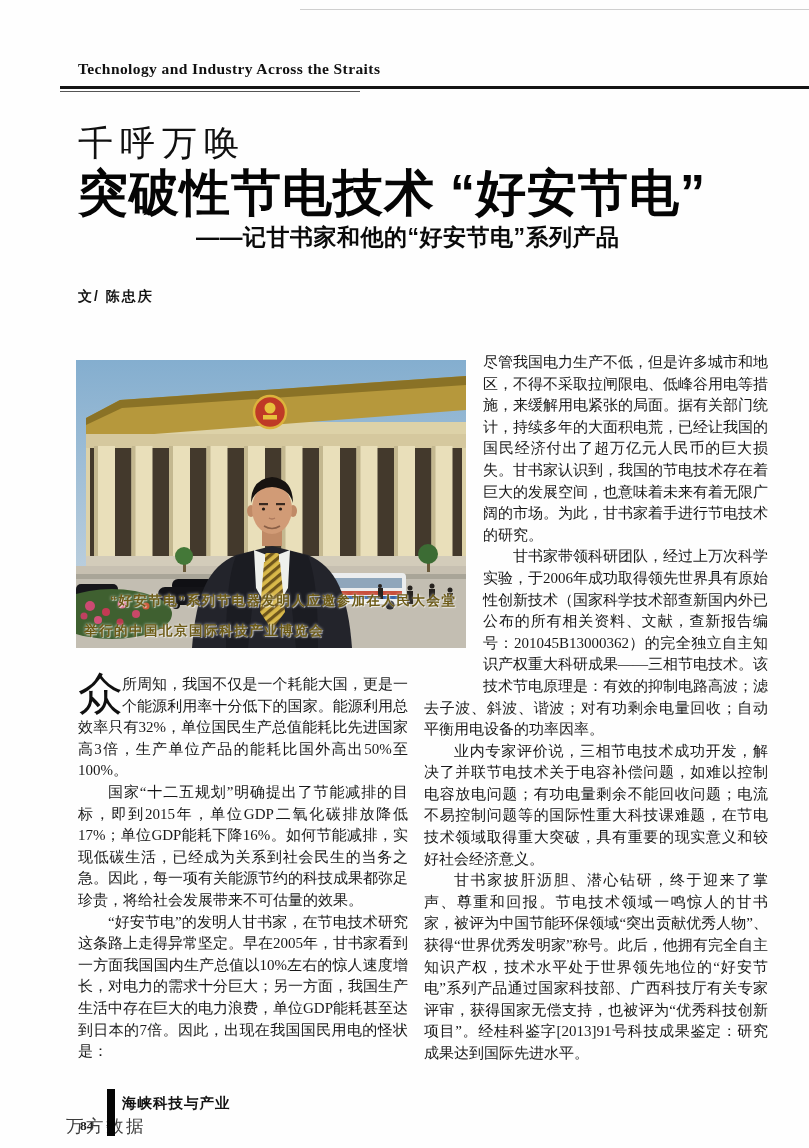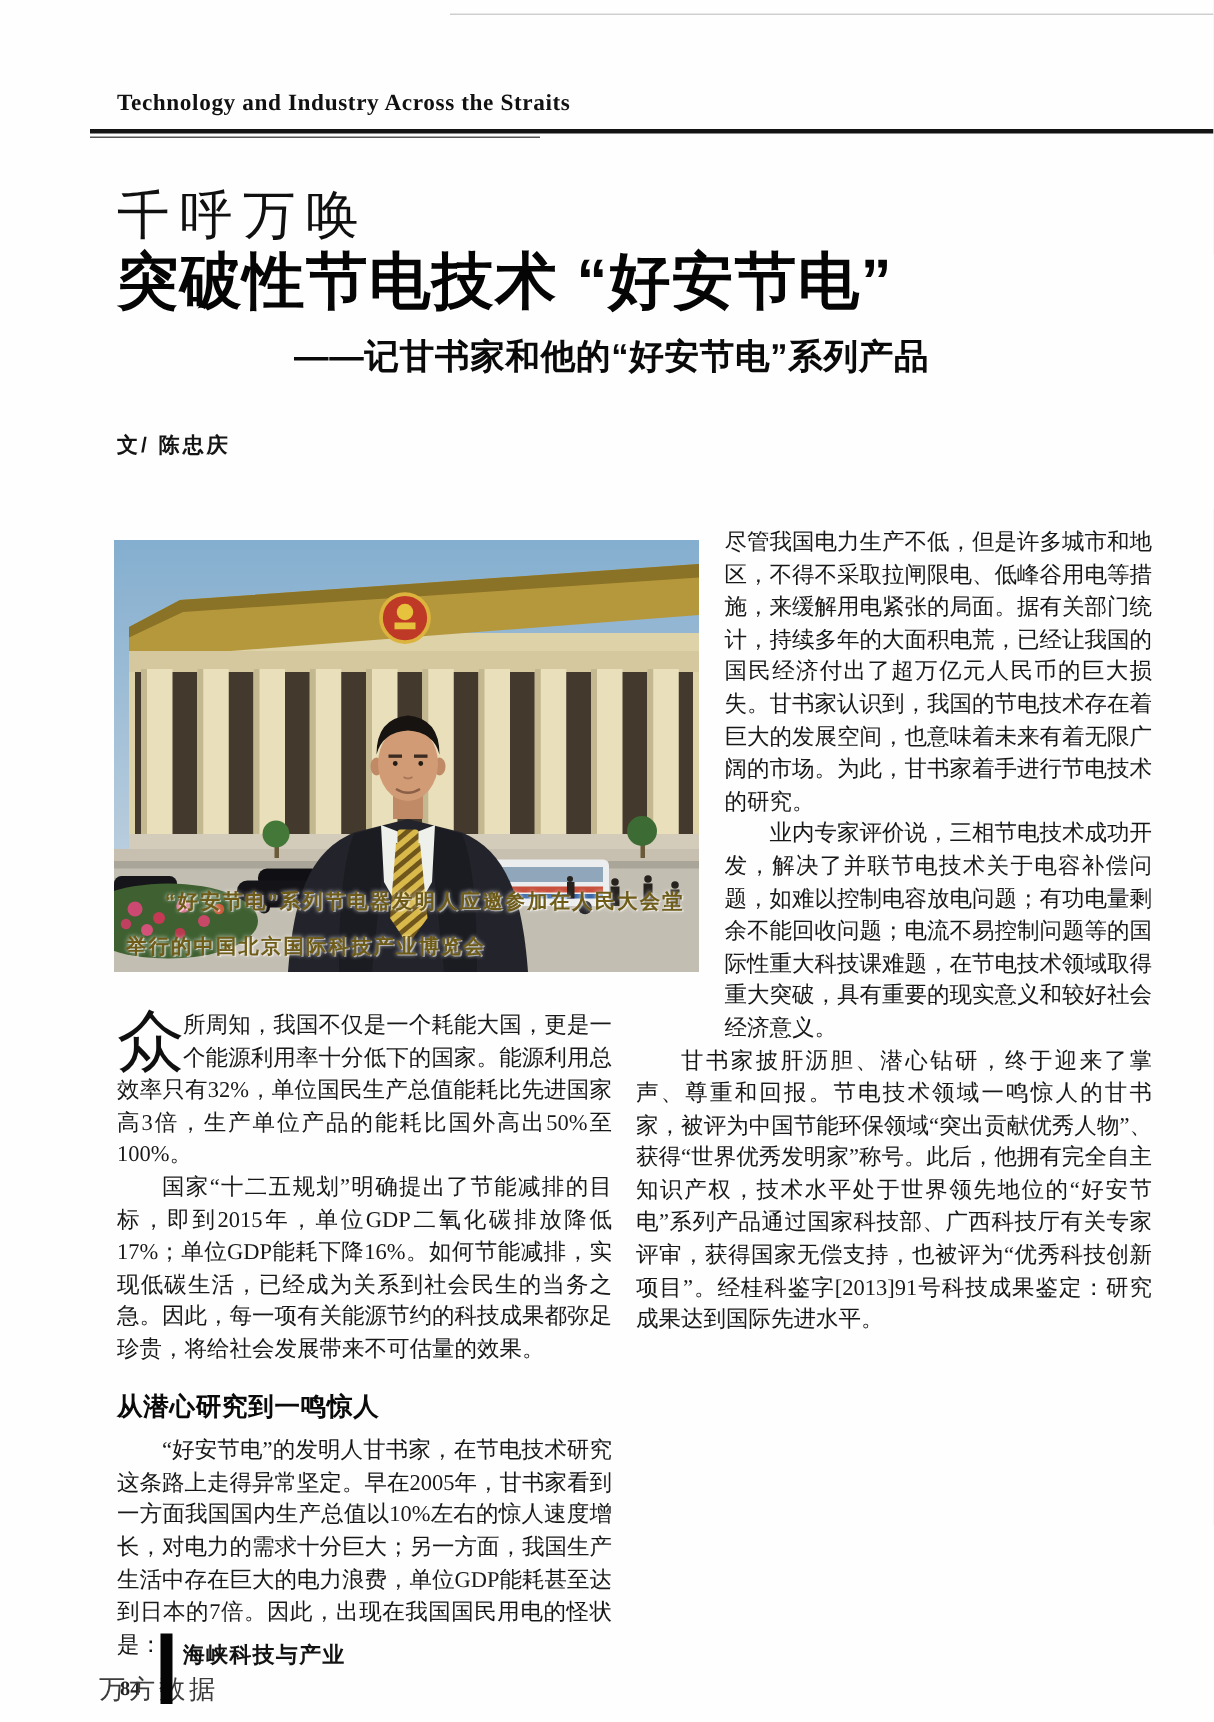--- a/index.html
+++ b/index.html
@@ -17,21 +17,21 @@
   }
   .header-rule{position:absolute;left:60px;top:86px;width:749px;height:3px;background:#141414;}
   .header-rule2{position:absolute;left:60px;top:91px;width:300px;height:1px;background:#555;}
   
   .kicker{
     position:absolute;left:78px;top:108px;
     font-family:"Liberation Serif",serif;font-size:35px;letter-spacing:7px;color:#101010;margin-top:12px;
   }
   .article-title{
     position:absolute;left:78px;top:160px;margin:0;
-    font-family:"Liberation Sans",sans-serif;font-weight:bold;font-size:41px;
+    font-family:"Liberation Sans",sans-serif;font-weight:bold;font-size:50px;
     letter-spacing:1px;color:#050505;white-space:nowrap;
   }
   .article-subtitle{
     position:absolute;left:196px;top:222px;
     font-family:"Liberation Sans",sans-serif;font-weight:bold;font-size:23px;
     letter-spacing:.5px;color:#0a0a0a;white-space:nowrap;
   }
   .byline{
     position:absolute;left:78px;top:268px;
     font-family:"Liberation Sans",sans-serif;font-weight:bold;font-size:14px;
@@ -216,27 +216,27 @@
         <path d="M188,166 Q196,171 204,166" stroke="#8a5f46" stroke-width="1.6" fill="none"></path>
       </g>
     </svg>
     <div class="caption l1">“好安节电”系列节电器发明人应邀参加在人民大会堂</div>
     <div class="caption l2">举行的中国北京国际科技产业博览会</div>
   </figure>
 
   <div class="col col-left">
     <p><span class="dropcap">众</span><span>所周知，我国不仅是一个耗能大国，更是一个能源利用率十分低下的国家。能源利用总效率只有32%，单位国民生产总值能耗比先进国家高3倍，生产单位产品的能耗比国外高出50%至100%。</span></p>
     <p class="indent">国家“十二五规划”明确提出了节能减排的目标，即到2015年，单位GDP二氧化碳排放降低17%；单位GDP能耗下降16%。如何节能减排，实现低碳生活，已经成为关系到社会民生的当务之急。因此，每一项有关能源节约的科技成果都弥足珍贵，将给社会发展带来不可估量的效果。</p>
-    <h3 class="section-heading">从潜心研究到一鸣惊人</h3>
     <p class="indent">“好安节电”的发明人甘书家，在节电技术研究这条路上走得异常坚定。早在2005年，甘书家看到一方面我国国内生产总值以10%左右的惊人速度增长，对电力的需求十分巨大；另一方面，我国生产生活中存在巨大的电力浪费，单位GDP能耗甚至达到日本的7倍。因此，出现在我国国民用电的怪状是：</p>
   </div>
 
   <div class="col col-right">
     <div class="photo-spacer"></div>
     <p>尽管我国电力生产不低，但是许多城市和地区，不得不采取拉闸限电、低峰谷用电等措施，来缓解用电紧张的局面。据有关部门统计，持续多年的大面积电荒，已经让我国的国民经济付出了超万亿元人民币的巨大损失。甘书家认识到，我国的节电技术存在着巨大的发展空间，也意味着未来有着无限广阔的市场。为此，甘书家着手进行节电技术的研究。</p>
+    <p class="indent">甘书家带领科研团队，经过上万次科学实验，于2006年成功取得领先世界具有原始性创新技术（国家科学技术部查新国内外已公布的所有相关资料、文献，查新报告编号：201045B13000362）的完全独立自主知识产权重大科研成果——三相节电技术。该技术节电原理是：有效的抑制电路高波；滤去子波、斜波、谐波；对有功剩余电量回收；自动平衡用电设备的功率因率。</p>
     <p class="indent">业内专家评价说，三相节电技术成功开发，解决了并联节电技术关于电容补偿问题，如难以控制电容放电问题；有功电量剩余不能回收问题；电流不易控制问题等的国际性重大科技课难题，在节电技术领域取得重大突破，具有重要的现实意义和较好社会经济意义。</p>
     <p class="indent">甘书家披肝沥胆、潜心钻研，终于迎来了掌声、尊重和回报。节电技术领域一鸣惊人的甘书家，被评为中国节能环保领域“突出贡献优秀人物”、获得“世界优秀发明家”称号。此后，他拥有完全自主知识产权，技术水平处于世界领先地位的“好安节电”系列产品通过国家科技部、广西科技厅有关专家评审，获得国家无偿支持，也被评为“优秀科技创新项目”。经桂科鉴字[2013]91号科技成果鉴定：研究成果达到国际先进水平。</p>
   </div>
 
   <span class="footer-pageno">84</span>
   <span class="footer-bar"></span>
   <span class="footer-journal">海峡科技与产业</span>
   <div class="watermark">万方数据</div>
 
 </div>

